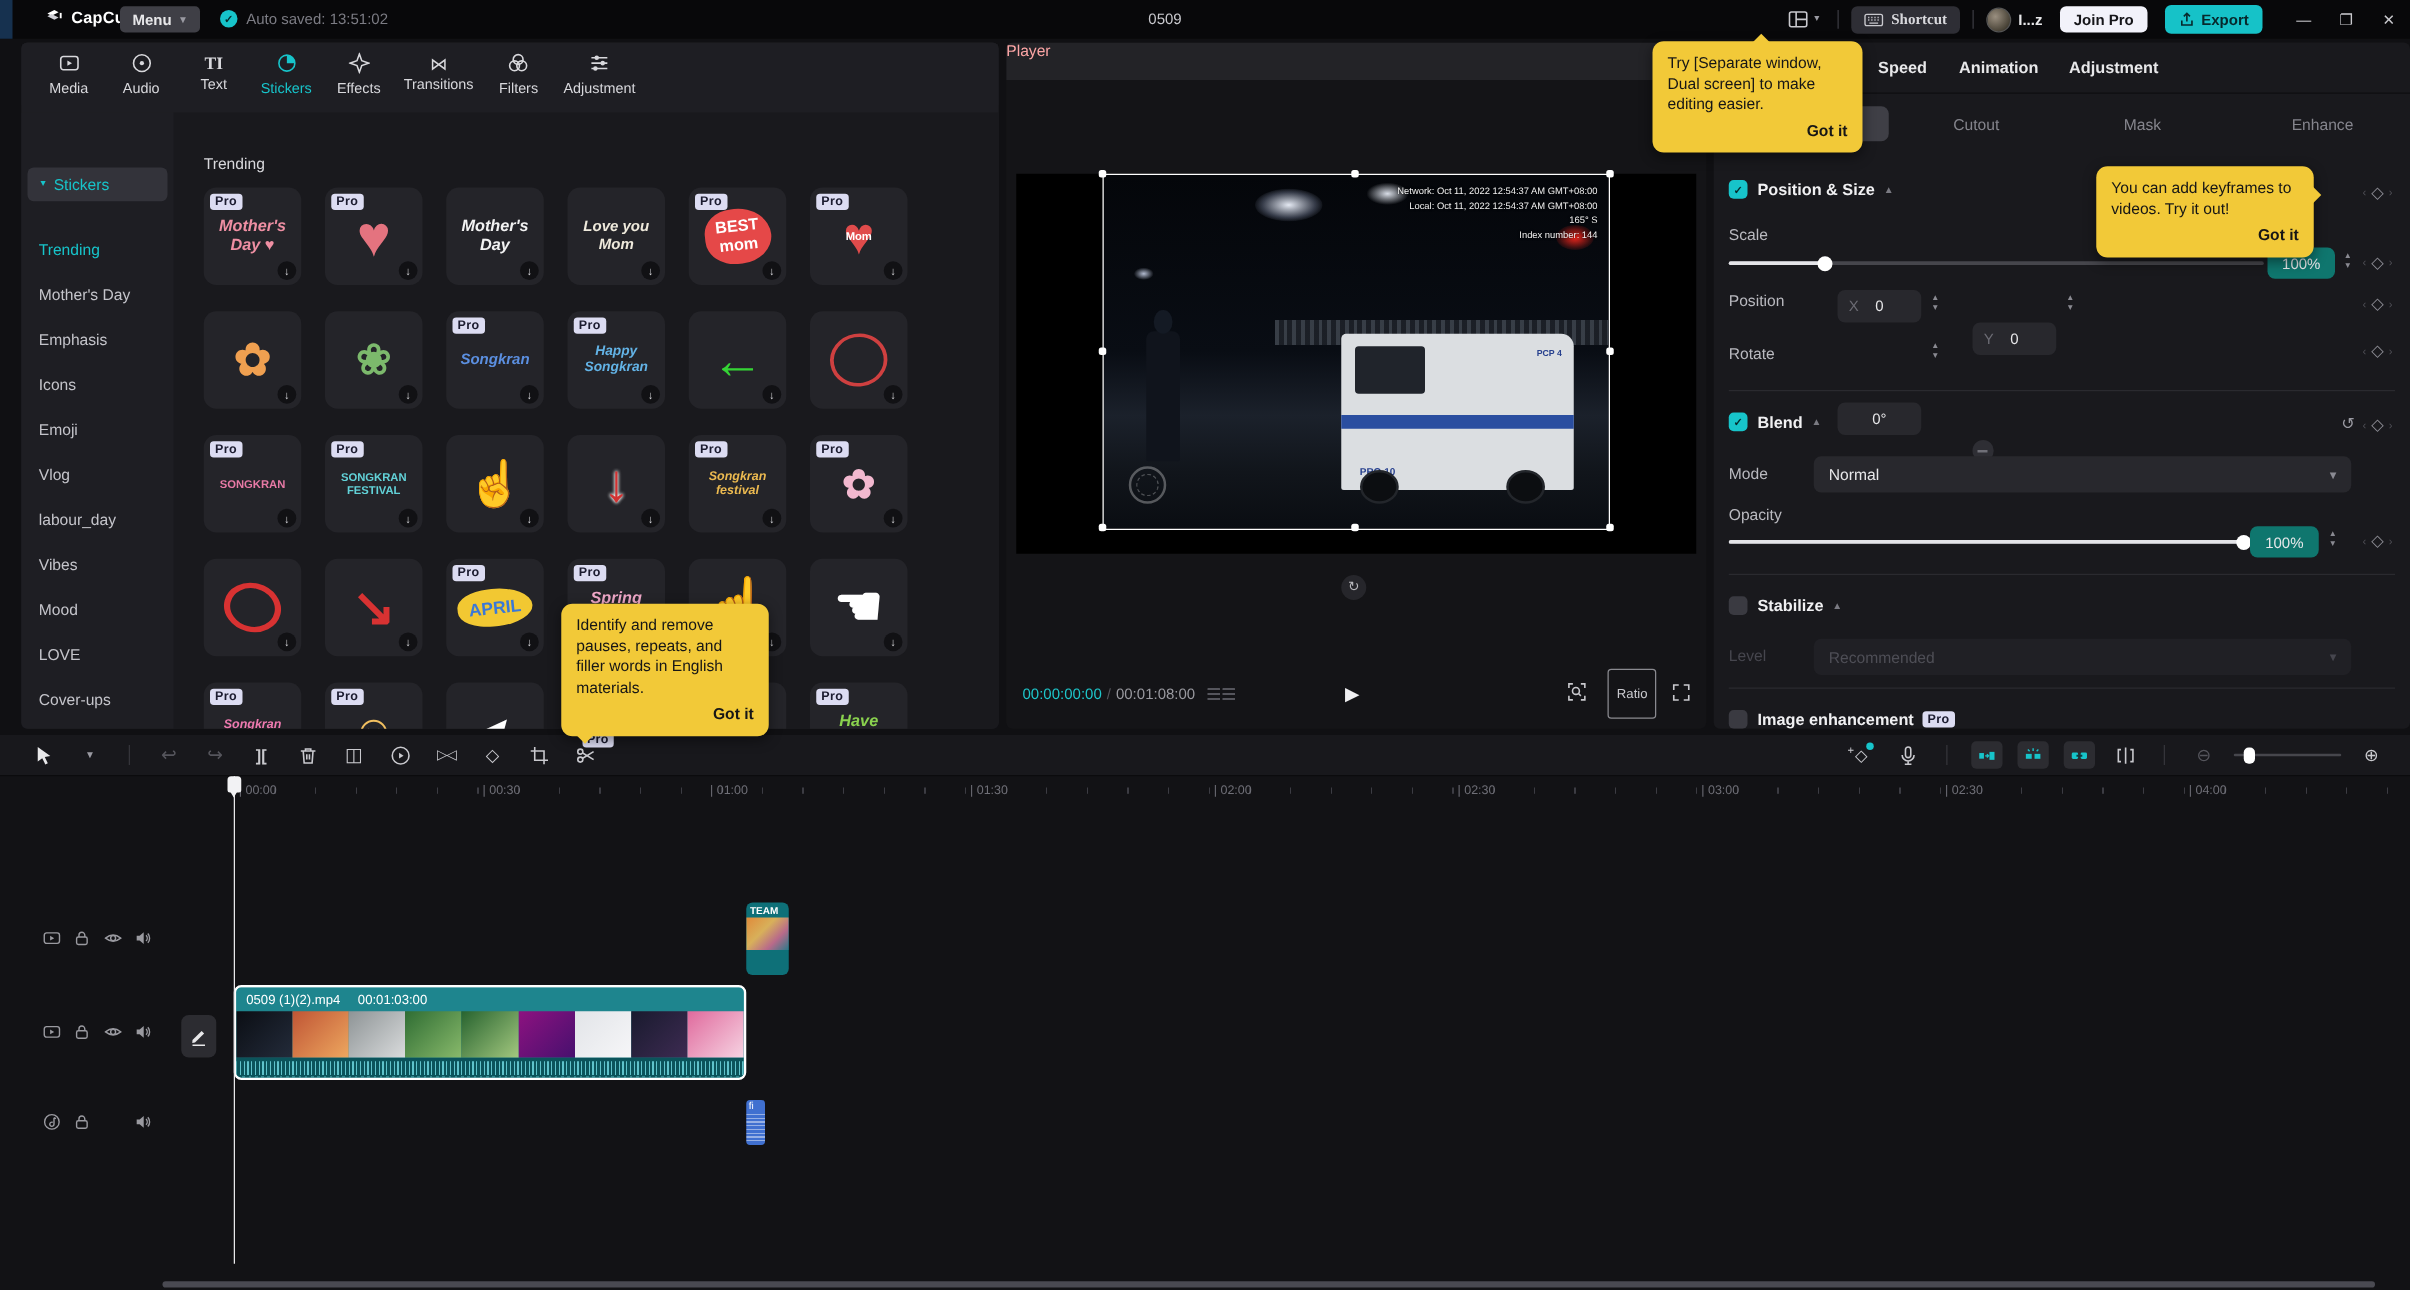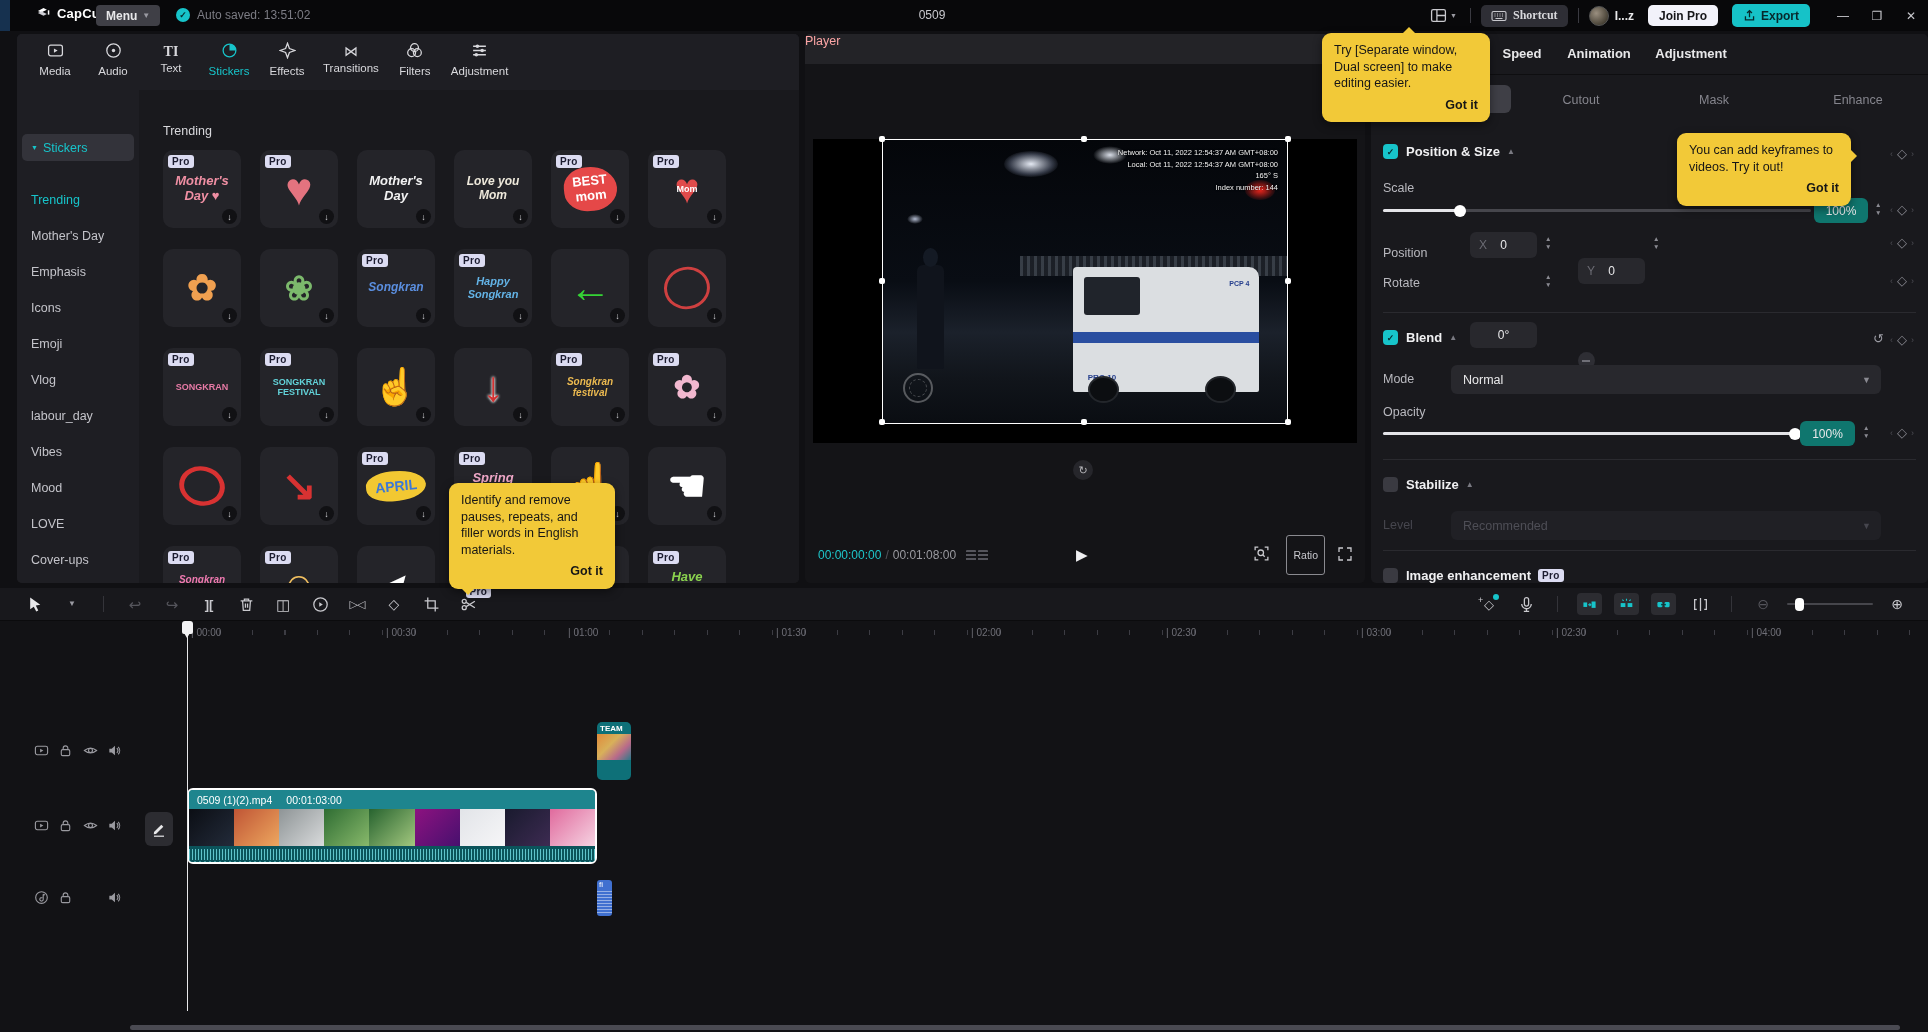--- a/index.html
+++ b/index.html
@@ -565,21 +565,21 @@
     <div class="stp abs" style="left:500px;top:168px">
         <span>▲</span>
         <span>▼</span>
       </div>
     <div class="kf-nav" style="top:168px">
         <span class="a">‹</span>
         <span class="d">◇</span>
         <span class="a">›</span>
       </div>
 
-    <div class="abs rp-label" style="left:12px;top:212px">Position</div>
+    <div class="abs rp-label" style="left:12px;top:200px">Position</div>
     <div class="field abs" style="left:99px;top:198px;width:67px">
       <span class="axis">X</span>
       <span>0</span>
     </div>
     <div class="stp abs" style="left:170px;top:202px">
         <span>▲</span>
         <span>▼</span>
       </div>
     <div class="field abs" style="left:207px;top:198px;width:67px">
       <span class="axis">Y</span>

